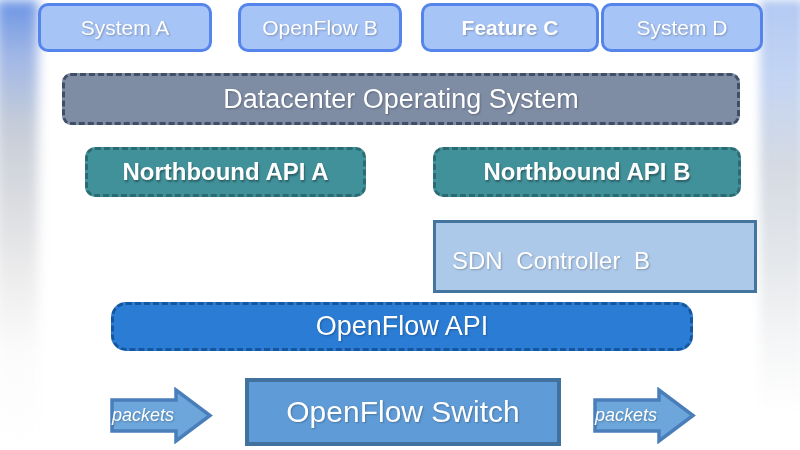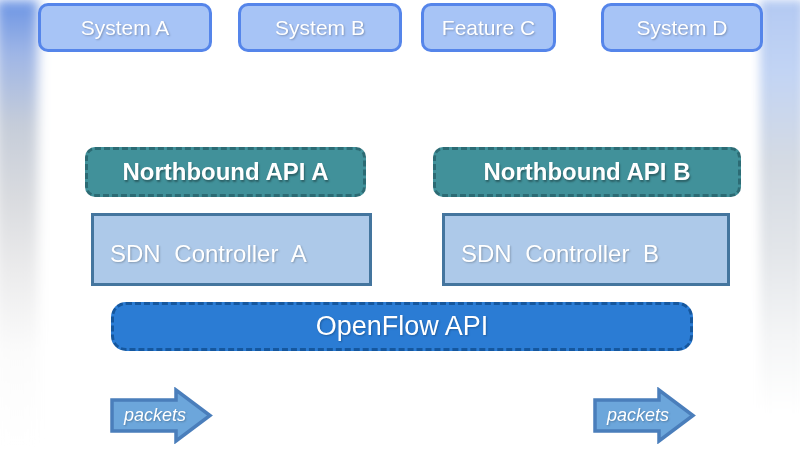--- a/index.html
+++ b/index.html
@@ -21,72 +21,73 @@
     filter:blur(6px);}
   .edge.right{right:-4px;width:44px;
     background:linear-gradient(180deg,#b3c9f2 0%,#c2d4f4 16%,#d4dae3 36%,#e2e5e9 55%,#f4f5f6 75%,#ffffff 92%);
     filter:blur(5px);}
   .box{position:absolute;display:flex;align-items:center;justify-content:center;
     box-sizing:border-box;color:var(--text-color);z-index:1;
     text-shadow:1px 1px 2px rgba(0,0,0,0.25);}
   .feature{top:3px;height:49px;background:var(--feature-fill);
     border:3px solid var(--feature-border);border-radius:10px;font-size:21px;}
   .f-a{left:38px;width:174px;} .f-b{left:238px;width:164px;}
-  .f-c{left:421px;width:135px;} .f-d{left:601px;width:162px;}
+  .f-c{left:421px;width:178px;font-weight:bold;} .f-d{left:601px;width:162px;}
   .dos{left:62px;top:73px;width:678px;height:52px;background:var(--dos-fill);
     border:3px dashed var(--dos-border);border-radius:9px;font-size:27px;}
   .nb{top:147px;height:50px;background:var(--northbound-fill);
     border:3px dashed var(--northbound-border);border-radius:10px;
     font-size:24px;font-weight:bold;text-shadow:1px 2px 2px rgba(0,0,0,0.35);}
   .nb-a{left:85px;width:281px;} .nb-b{left:433px;width:308px;}
   .ctrl{top:213px;height:73px;background:var(--controller-fill);
     border:3px solid var(--controller-border);font-size:24px;
     justify-content:flex-start;padding-left:16px;padding-top:8px;word-spacing:7px;}
-  .ctrl-a{left:91px;width:281px;} .ctrl-b{left:442px;width:288px;}
+  .ctrl-a{left:91px;width:281px;} .ctrl-b{left:433px;width:324px;margin-top:7px;}
   .ofapi{left:111px;top:302px;width:582px;height:49px;background:var(--openflow-api-fill);
     border:3px dashed var(--openflow-api-border);border-radius:15px;font-size:27px;}
   .switch{left:245px;top:378px;width:316px;height:68px;background:var(--switch-fill);
     border:4px solid var(--switch-border);font-size:30px;}
   .arrow{position:absolute;top:387px;width:103px;height:57px;z-index:1;}
   .arrow.a-left{left:110px;} .arrow.a-right{left:593px;}
   .arrow svg{position:absolute;left:0;top:0;width:100%;height:100%;}
   .arrow-shape{fill:var(--arrow-fill);stroke:var(--arrow-border);stroke-width:3.5;stroke-linejoin:miter;}
   .arrow-label{position:absolute;left:0;top:0;width:64%;height:100%;
     display:flex;align-items:center;justify-content:center;
     color:var(--text-color);font-size:18px;font-style:italic;
-    text-shadow:1px 1px 2px rgba(0,0,0,0.25);margin-left:12px;}
+    text-shadow:1px 1px 2px rgba(0,0,0,0.25);}
 </style>
 </head>
 <body>
 
 <div class="stage">
   <div class="edge left"></div>
   <div class="edge right"></div>
 
   <div class="box feature f-a">System A</div>
-  <div class="box feature f-b">System B</div>
+  <div class="box feature f-b">OpenFlow B</div>
   <div class="box feature f-c">Feature C</div>
   <div class="box feature f-d">System D</div>
 
+  <div class="box dos">Datacenter Operating System</div>
 
   <div class="box nb nb-a">Northbound API A</div>
   <div class="box nb nb-b">Northbound API B</div>
 
-  <div class="box ctrl ctrl-a">SDN Controller A</div>
   <div class="box ctrl ctrl-b">SDN Controller B</div>
 
   <div class="box ofapi">OpenFlow API</div>
 
   <div class="arrow a-left">
     <svg viewBox="0 0 103 57" preserveAspectRatio="none">
       <polygon class="arrow-shape" points="2,13 66,13 66,3 100,28.5 66,54 66,44 2,44"></polygon>
     </svg>
     <span class="arrow-label">packets</span>
   </div>
 
+  <div class="box switch">OpenFlow Switch</div>
 
   <div class="arrow a-right">
     <svg viewBox="0 0 103 57" preserveAspectRatio="none">
       <polygon class="arrow-shape" points="2,13 66,13 66,3 100,28.5 66,54 66,44 2,44"></polygon>
     </svg>
     <span class="arrow-label">packets</span>
   </div>
 </div>
 
 </body></html>

